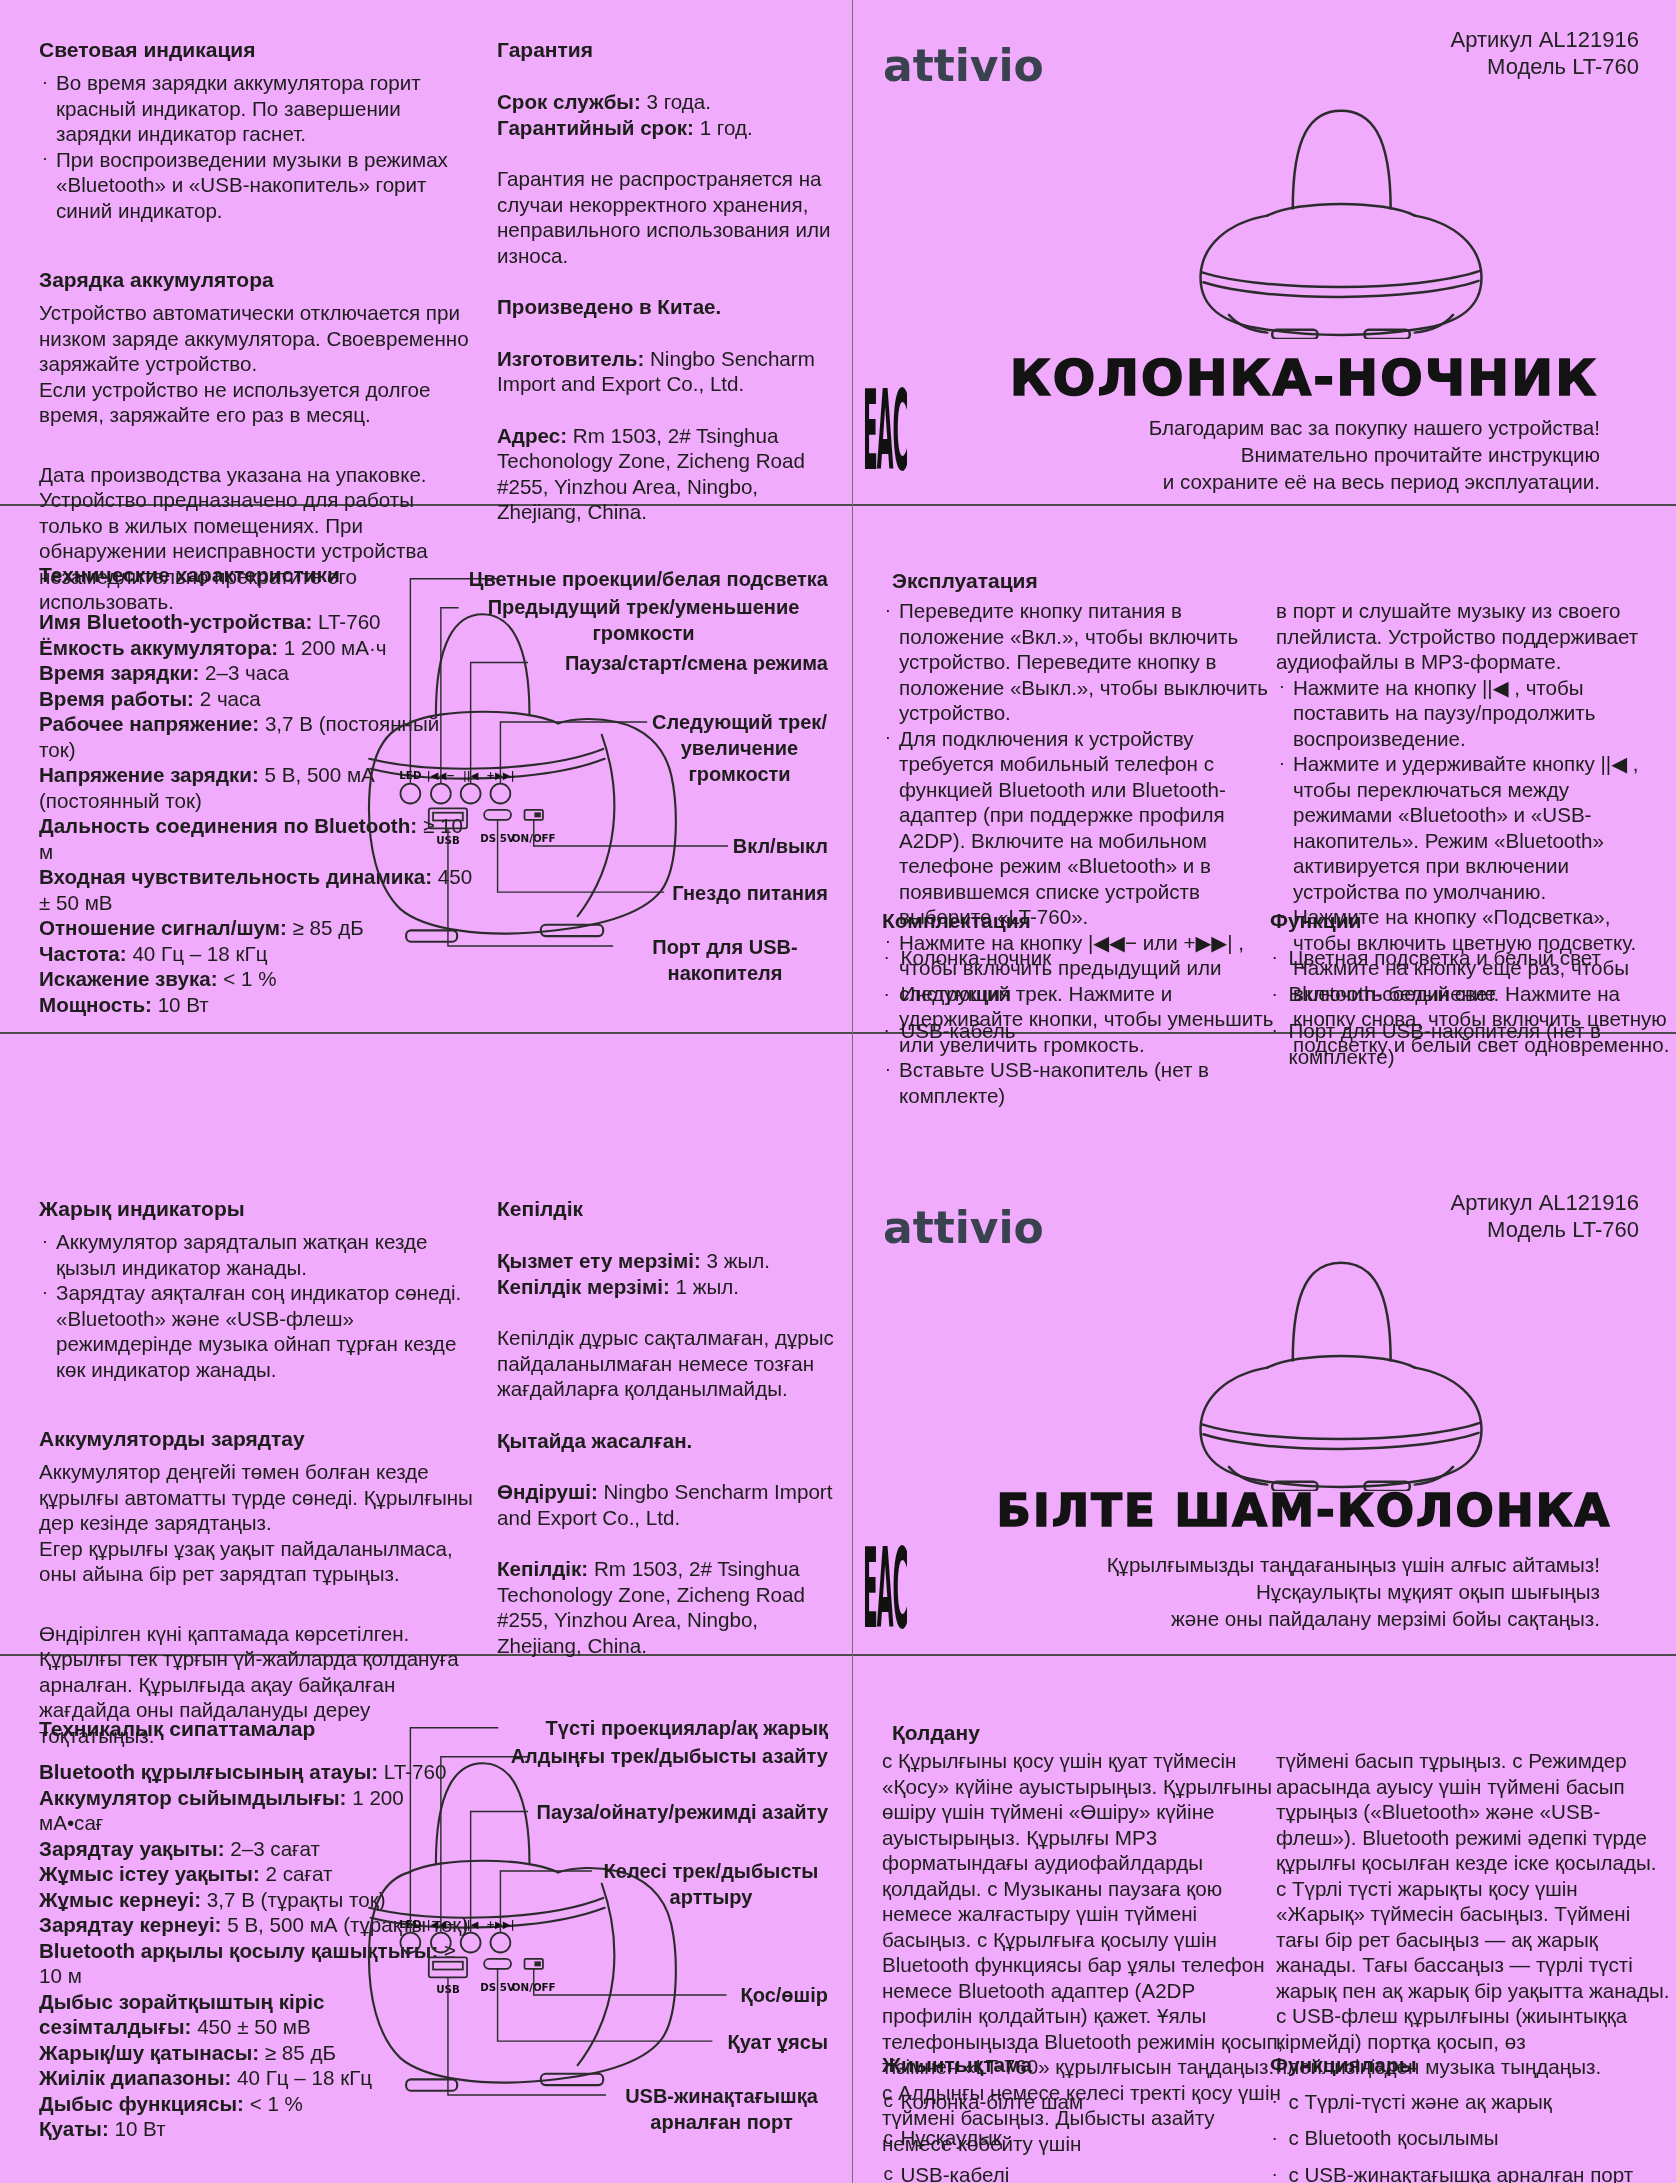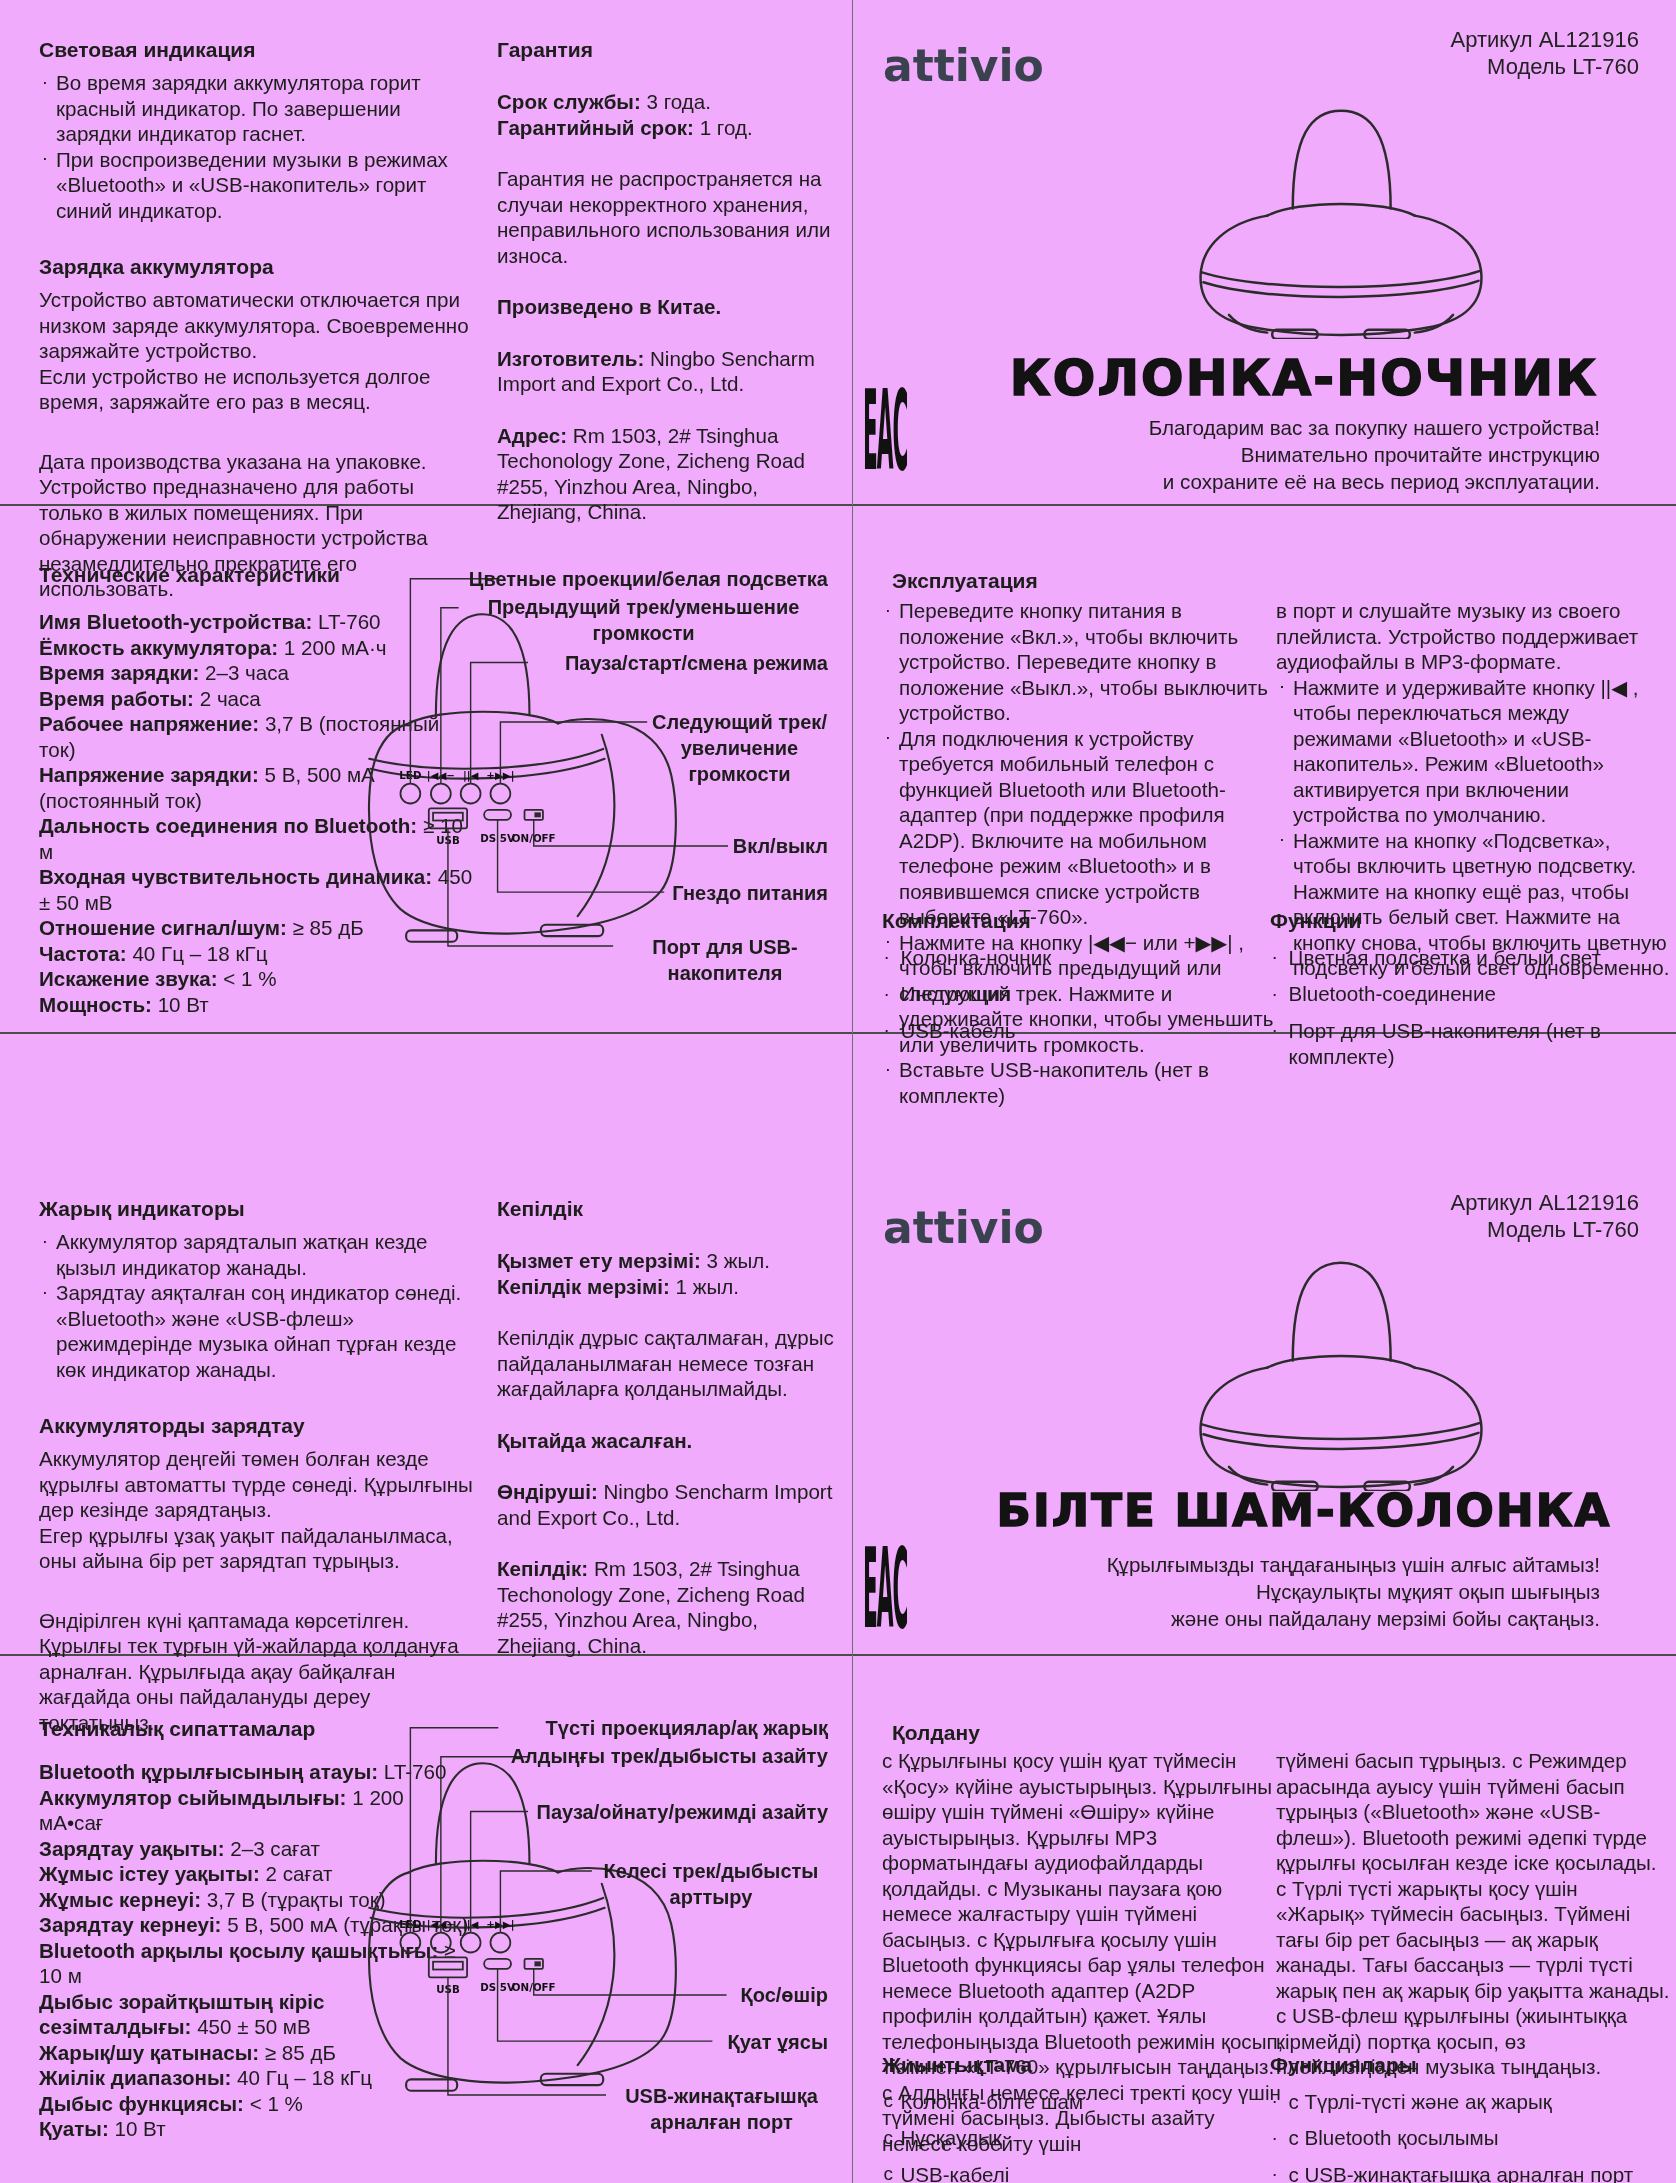--- a/index.html
+++ b/index.html
@@ -3,21 +3,21 @@
 <meta charset="utf-8">
 <style>
   html,body{margin:0;padding:0;background:#ddd}
   .sheet{position:relative;width:1677px;height:2183px;background:#f0abfc;
          font-family:"Liberation Sans",sans-serif;color:#1d1d1b;overflow:hidden}
   .abs{position:absolute}
   .h{font-size:21px;font-weight:bold;margin:0 0 7px;line-height:26px}
   p{margin:0;font-size:20.6px;line-height:25.5px}
   .sp{margin-top:26px}
   .gap48{margin-top:34px}
-  .gap38{margin-top:31px}
+  .gap38{margin-top:44px}
   .bullet{position:relative;padding-left:17px}
   .bullet .mk{position:absolute;left:2.8px;top:-1.4px;font-size:19px}
   .spec b{font-weight:bold}
   .dlabel{position:absolute;right:12px;text-align:center;font-size:20px;font-weight:bold;line-height:26px}
   .nw{white-space:nowrap}
   .cover-title{font-family:"DejaVu Sans",sans-serif;font-weight:bold;text-align:center;
                letter-spacing:2.1px;color:#131313;-webkit-text-stroke:1.6px #131313}
   .thanks div{text-align:right;font-size:20.6px;line-height:27px}
   .logo{font-family:"DejaVu Sans",sans-serif;font-weight:bold;font-size:44px;color:#39424e}
   .art{font-size:22px;line-height:27px;text-align:right;color:#222}
@@ -165,21 +165,21 @@
   <section class="op">
     <h3 class="h abs" style="left:892px;top:568px">Эксплуатация</h3>
     <div class="abs" style="left:882px;top:598px;width:399px">
       <p class="bullet"><span class="mk">·</span><span>Переведите кнопку питания в положение «Вкл.», чтобы включить устройство. Переведите кнопку в положение «Выкл.», чтобы выключить устройство.</span></p>
       <p class="bullet"><span class="mk">·</span><span>Для подключения к устройству требуется мобильный телефон с функцией Bluetooth или Bluetooth-адаптер (при поддержке профиля A2DP). Включите на мобильном телефоне режим «Bluetooth» и в появившемся списке устройств выберите «LT-760».</span></p>
       <p class="bullet"><span class="mk">·</span><span>Нажмите на кнопку |◀◀− или +▶▶| , чтобы включить предыдущий или следующий трек. Нажмите и удерживайте кнопки, чтобы уменьшить или увеличить громкость.</span></p>
       <p class="bullet"><span class="mk">·</span><span>Вставьте USB-накопитель (нет в комплекте)</span></p>
     </div>
     <div class="abs" style="left:1276px;top:598px;width:395px">
       <p>в порт и слушайте музыку из своего плейлиста. Устройство поддерживает аудиофайлы в MP3-формате.</p>
-      <p class="bullet"><span class="mk">·</span></p>
+      <p class="bullet"><span class="mk">·</span><span>Нажмите на кнопку ||◀ , чтобы поставить на паузу/продолжить воспроизведение.</span></p>
       <p class="bullet"><span class="mk">·</span><span>Нажмите и удерживайте кнопку ||◀ , чтобы переключаться между режимами «Bluetooth» и «USB-накопитель». Режим «Bluetooth» активируется при включении устройства по умолчанию.</span></p>
       <p class="bullet"><span class="mk">·</span><span>Нажмите на кнопку «Подсветка», чтобы включить цветную подсветку. Нажмите на кнопку ещё раз, чтобы включить белый свет. Нажмите на кнопку снова, чтобы включить цветную подсветку и белый свет одновременно.</span></p>
     </div>
     <div class="abs list" style="left:882px;top:908px;width:369px">
       <h3 class="h" style="margin-bottom:1.4px">Комплектация</h3>
       <div class="li"><span class="mk">·</span><span>Колонка-ночник</span></div>
       <div class="li"><span class="mk">·</span><span>Инструкция</span></div>
       <div class="li"><span class="mk">·</span><span>USB-кабель</span></div>
     </div>
     <div class="abs list" style="left:1270px;top:908px;width:401px">

